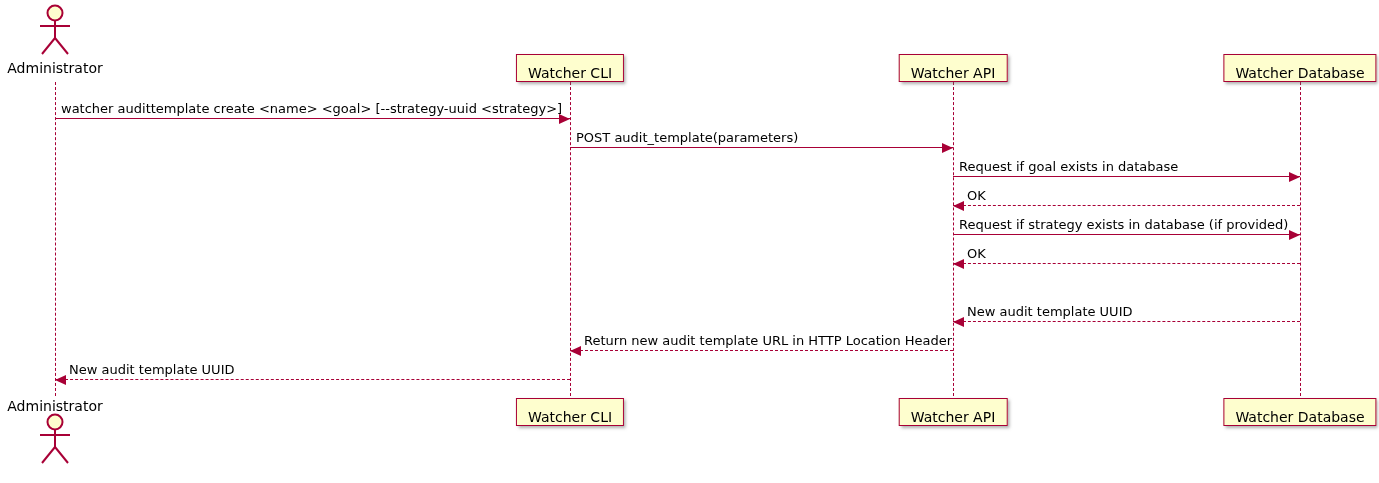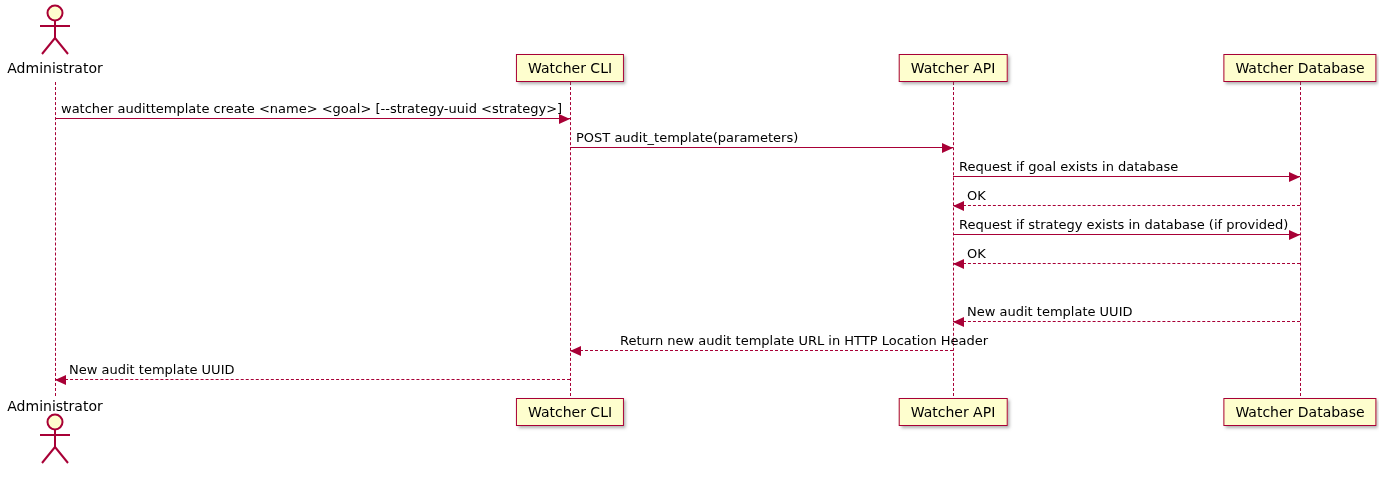--- a/index.html
+++ b/index.html
@@ -18,21 +18,21 @@
   }
   .participant-box {
     position: absolute;
     transform: translateX(-50%);
     background: var(--fill, #FEFECE);
     border: 1.5px solid var(--line, #A80036);
     box-shadow: 2px 2px 3px rgba(110,110,110,.55);
     height: 28px;
     padding: 0 11px;
     display: flex;
-    align-items: center;
+    align-items: flex-end;
     font-size: 14px;
     color: var(--text, #000);
     white-space: nowrap;
   }
   .actor-figure { position: absolute; transform: translateX(-50%); line-height: 0; }
   .actor-label {
     position: absolute;
     transform: translateX(-50%);
     font-size: 14px;
     color: var(--text, #000);
@@ -135,21 +135,21 @@
       <div class="msg-label" style="left: 14px;">OK</div>
       <div class="msg-line dashed"></div>
       <div class="arrow left"></div>
     </div>
     <div class="message" style="left: 953px; top: 303px; width: 347px;">
       <div class="msg-label" style="left: 14px;">New audit template UUID</div>
       <div class="msg-line dashed"></div>
       <div class="arrow left"></div>
     </div>
     <div class="message" style="left: 570px; top: 332px; width: 383px;">
-      <div class="msg-label" style="left: 14px; margin-left: 36px;">Return new audit template URL in HTTP Location Header</div>
+      <div class="msg-label" style="left: 14px;">Return new audit template URL in HTTP Location Header</div>
       <div class="msg-line dashed"></div>
       <div class="arrow left"></div>
     </div>
     <div class="message" style="left: 55px; top: 361px; width: 515px;">
       <div class="msg-label" style="left: 14px;">New audit template UUID</div>
       <div class="msg-line dashed"></div>
       <div class="arrow left"></div>
     </div>
   </div>
 

